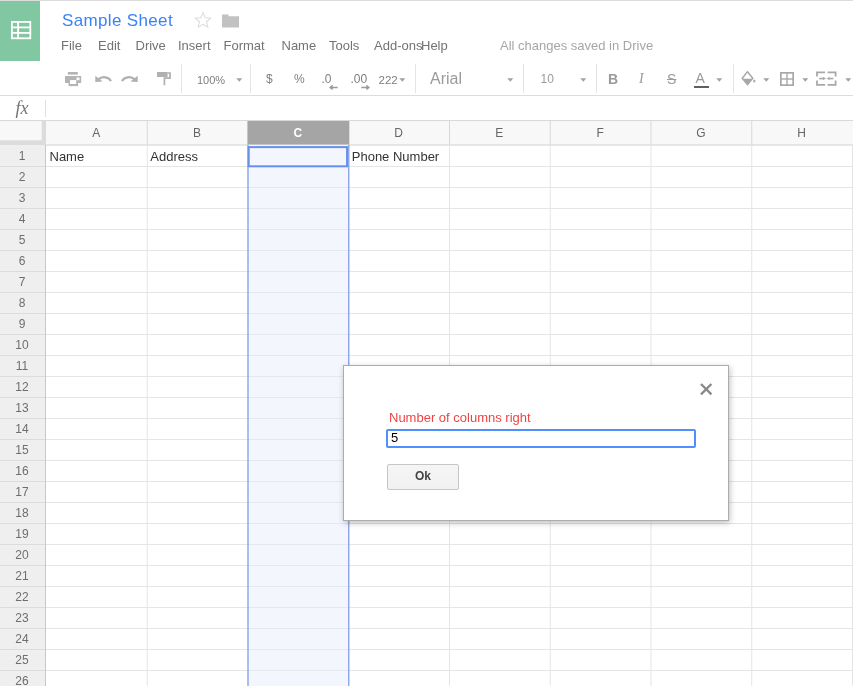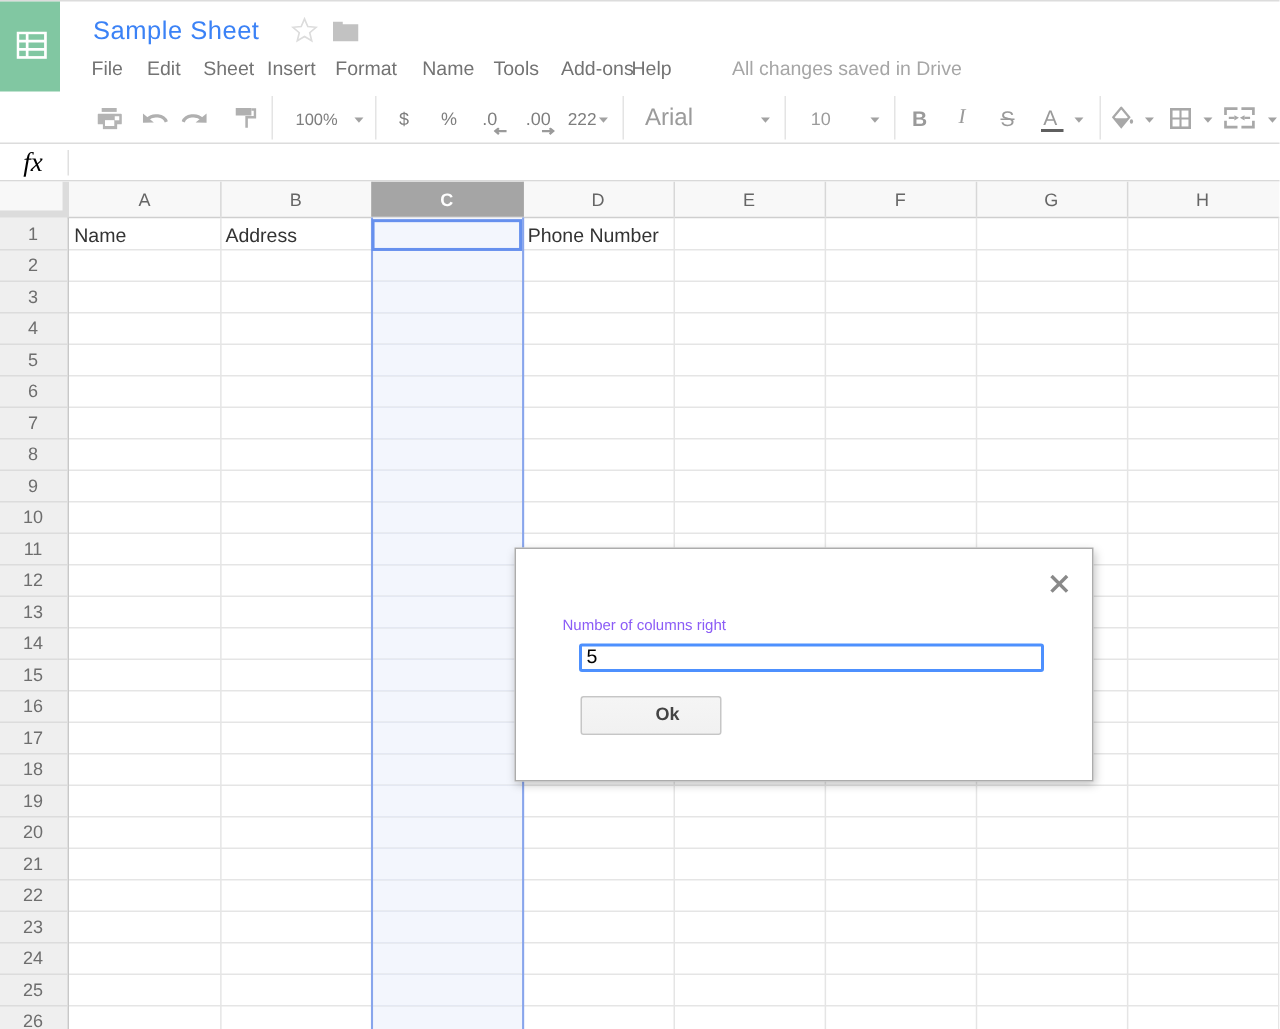--- a/index.html
+++ b/index.html
@@ -24,28 +24,28 @@
 <svg class="abs" style="left:194px;top:11px" width="18" height="18">
  <path d="M9 1.6 L11.2 6.7 L16.7 7.2 L12.5 10.8 L13.8 16.2 L9 13.3 L4.2 16.2 L5.5 10.8 L1.3 7.2 L6.8 6.7 Z" fill="none" stroke="#dcdcdc" stroke-width="1.1"></path>
 </svg>
 
 <svg class="abs" style="left:222px;top:13px" width="17" height="15">
  <path d="M0 1.5 L6.5 1.5 L6.5 3.2 L17 3.2 L17 14.5 L0 14.5 Z" fill="#c2c2c2"></path>
 </svg>
 
 <div class="mi" style="left:61px">File</div>
 <div class="mi" style="left:98px">Edit</div>
-<div class="mi" style="left:135.5px">Sheet</div>
+<div class="mi" style="left:135.5px">Drive</div>
 <div class="mi" style="left:178px">Insert</div>
 <div class="mi" style="left:223.5px">Format</div>
 <div class="mi" style="left:281.5px">Name</div>
 <div class="mi" style="left:329px">Tools</div>
 <div class="mi" style="left:374px">Add-ons</div>
 <div class="mi" style="left:421px">Help</div>
-<div class="mi" style="left:488px;color:#a6a6a6">All changes saved in Drive</div>
+<div class="mi" style="left:500px;color:#a6a6a6">All changes saved in Drive</div>
 
 <div class="abs" style="left:0;top:95px;width:853px;height:1px;background:#dcdcdc"></div>
 <svg class="abs" style="left:64.9px;top:72px" width="18" height="15">
  <rect x="2.8" y="0" width="10" height="2.6" fill="#b4b4b4"></rect>
  <rect x="0" y="3.9" width="16.2" height="7" rx="0.6" fill="#b4b4b4"></rect>
  <rect x="3.6" y="7.9" width="9.5" height="6.2" fill="#b4b4b4"></rect>
  <rect x="5" y="8.1" width="6.2" height="3.9" fill="#ffffff"></rect>
  <rect x="11.5" y="5.5" width="3" height="2.7" fill="#ffffff"></rect>
 </svg>
 <svg class="abs" style="left:94.7px;top:75px" width="17" height="8">
@@ -121,21 +121,21 @@
  <path d="M11.6,1.4 L19.6,1.4 L19.6,5.6 M19.6,9.5 L19.6,13.8 L11.6,13.8" fill="none" stroke="#a8a8a8" stroke-width="1.8"></path>
  <line x1="3.2" y1="7.55" x2="7" y2="7.55" stroke="#a8a8a8" stroke-width="1.6"></line>
  <polygon points="6.9,5.8 10,7.55 6.9,9.3" fill="#a8a8a8"></polygon>
  <line x1="17.4" y1="7.55" x2="13.6" y2="7.55" stroke="#a8a8a8" stroke-width="1.6"></line>
  <polygon points="13.7,5.8 10.6,7.55 13.7,9.3" fill="#a8a8a8"></polygon>
 </svg>
 <svg class="abs" style="left:845px;top:77.5px" width="7" height="4">
     <path d="M0.3,0.3 L6.3,0.3 L3.3,3.8 Z" fill="#a2a2a2"></path>
   </svg>
 
-<div class="abs" style="left:15.5px;top:98px;font-size:18px;line-height:20px;color:#000000;font-family:'Liberation Serif',serif;font-style:italic;text-align:center;">fx</div>
+<div class="abs" style="left:15.5px;top:98px;font-size:18px;line-height:20px;color:#737373;font-family:'Liberation Serif',serif;font-style:italic;text-align:center;">fx</div>
 <div class="abs" style="left:45px;top:100px;width:1px;height:17px;background:#e0e0e0"></div>
 <div class="abs" style="left:0;top:120px;width:853px;height:1px;background:#d9d9d9"></div>
 
 <svg class="abs" style="left:0;top:121px" width="853" height="565" font-family="Liberation Sans, sans-serif">
 <rect x="0" y="0" width="853" height="23.5" fill="#f8f8f8"></rect>
 <rect x="0" y="23.5" width="853" height="1" fill="#cfcfcf"></rect>
 <rect x="41.7" y="0" width="4.3" height="24.5" fill="#dcdcdc"></rect>
 <rect x="0" y="19.3" width="46" height="5.2" fill="#dcdcdc"></rect>
 <rect x="0" y="24" width="45" height="541" fill="#efefef"></rect>
 <rect x="45" y="24" width="1" height="541" fill="#c8c8c8"></rect>
@@ -268,16 +268,16 @@
 <text x="22" y="563.8" font-size="12" fill="#6e6e6e" text-anchor="middle">26</text>
 <text x="49.5" y="40" font-size="13" fill="#333333">Name</text>
 <text x="150.25" y="40" font-size="13" fill="#333333">Address</text>
 <text x="351.75" y="40" font-size="13" fill="#333333">Phone Number</text>
 </svg>
 
 <div class="abs" style="left:343px;top:364.7px;width:384px;height:154.7px;background:#fff;border:1px solid #acacac;box-shadow:1px 2px 6px rgba(0,0,0,0.25);">
  <svg class="abs" style="left:356px;top:17px" width="13" height="13">
   <path d="M1 1 L11.4 11.4 M11.4 1 L1 11.4" stroke="#898989" stroke-width="2.3"></path>
  </svg>
- <div class="abs" style="left:31px;top:44.5px;font-size:10px;line-height:15px;color:#8b5cf6;">Number of columns right</div>
+ <div class="abs" style="left:45px;top:44.5px;font-size:13px;line-height:15px;color:#ef4444;">Number of columns right</div>
  <div class="abs" style="left:42px;top:63.5px;width:303px;height:14.5px;border:2px solid #4d90fe;border-radius:2px;background:#fff;font-size:13px;line-height:14px;padding:0 0 0 3px;color:#000;">5</div>
- <div class="abs" style="left:43px;top:98.5px;width:70px;height:23.5px;background:linear-gradient(#f5f5f5,#f1f1f1);border:1px solid #c6c6c6;border-radius:2px;color:#444;font-size:12px;font-weight:bold;line-height:23.5px;text-align:center;padding-left:22px;">Ok</div>
+ <div class="abs" style="left:43px;top:98.5px;width:70px;height:23.5px;background:linear-gradient(#f5f5f5,#f1f1f1);border:1px solid #c6c6c6;border-radius:2px;color:#444;font-size:12px;font-weight:bold;line-height:23.5px;text-align:center;">Ok</div>
 </div>
 
 </body></html>

